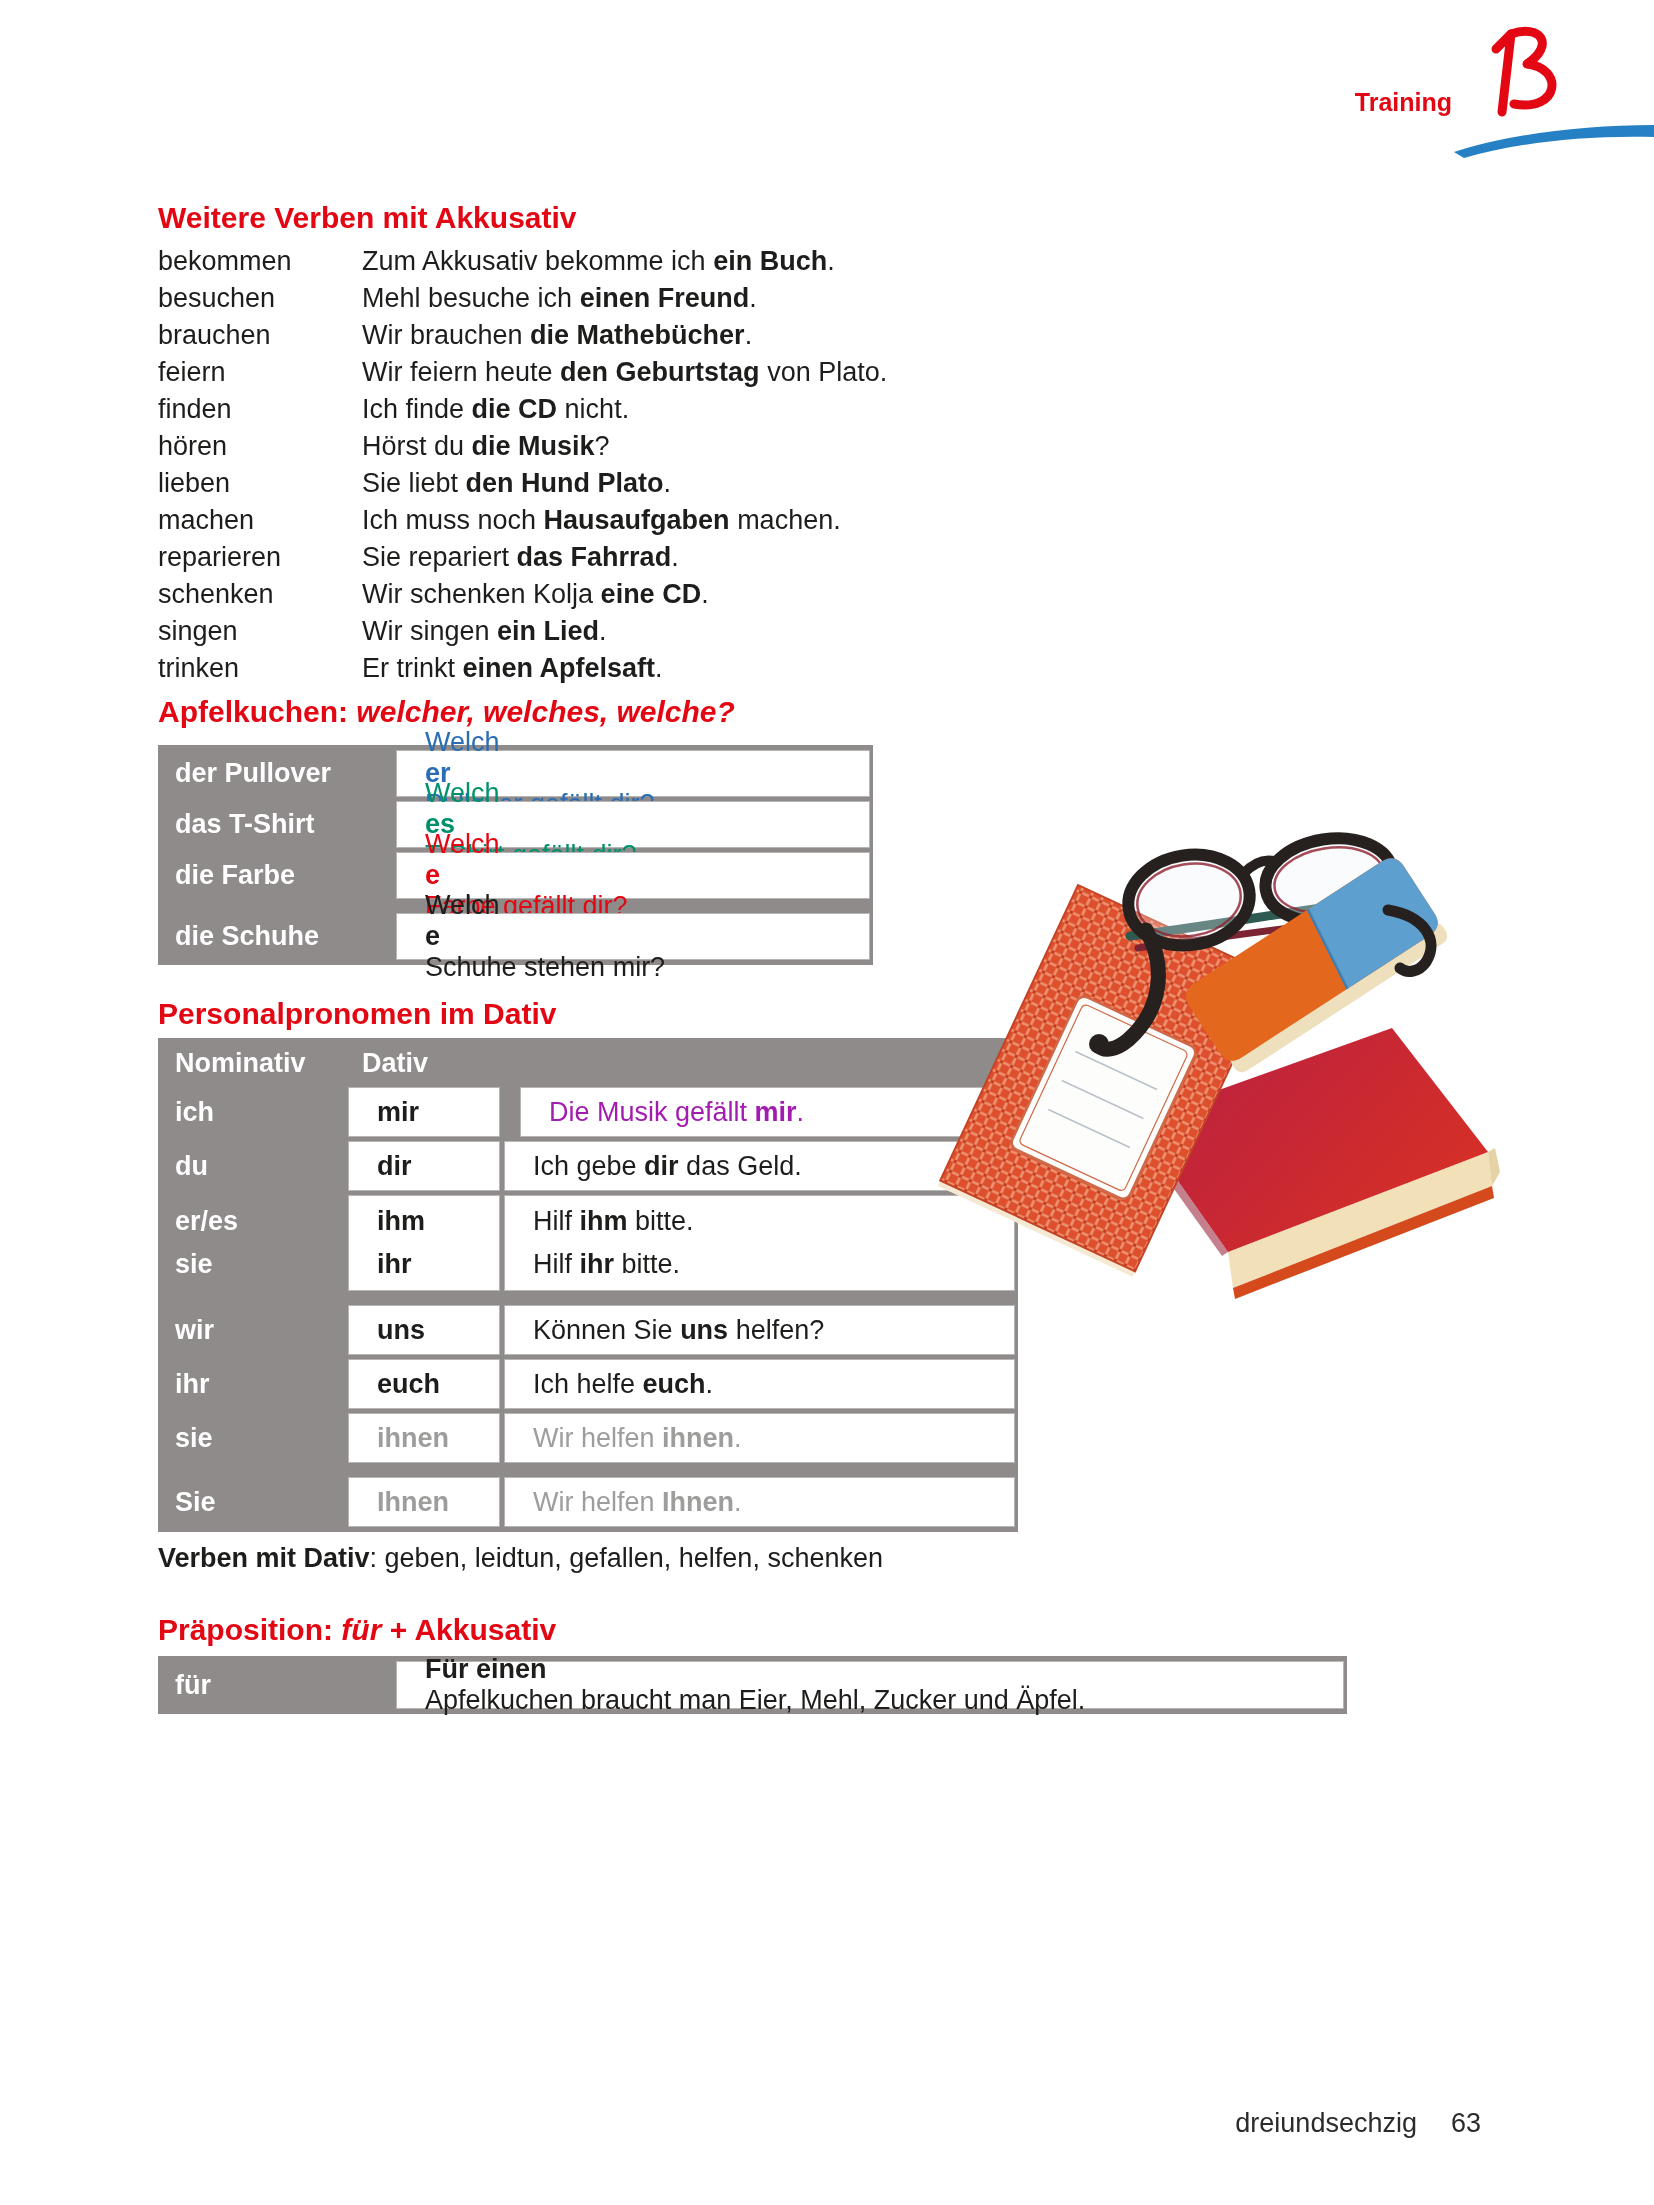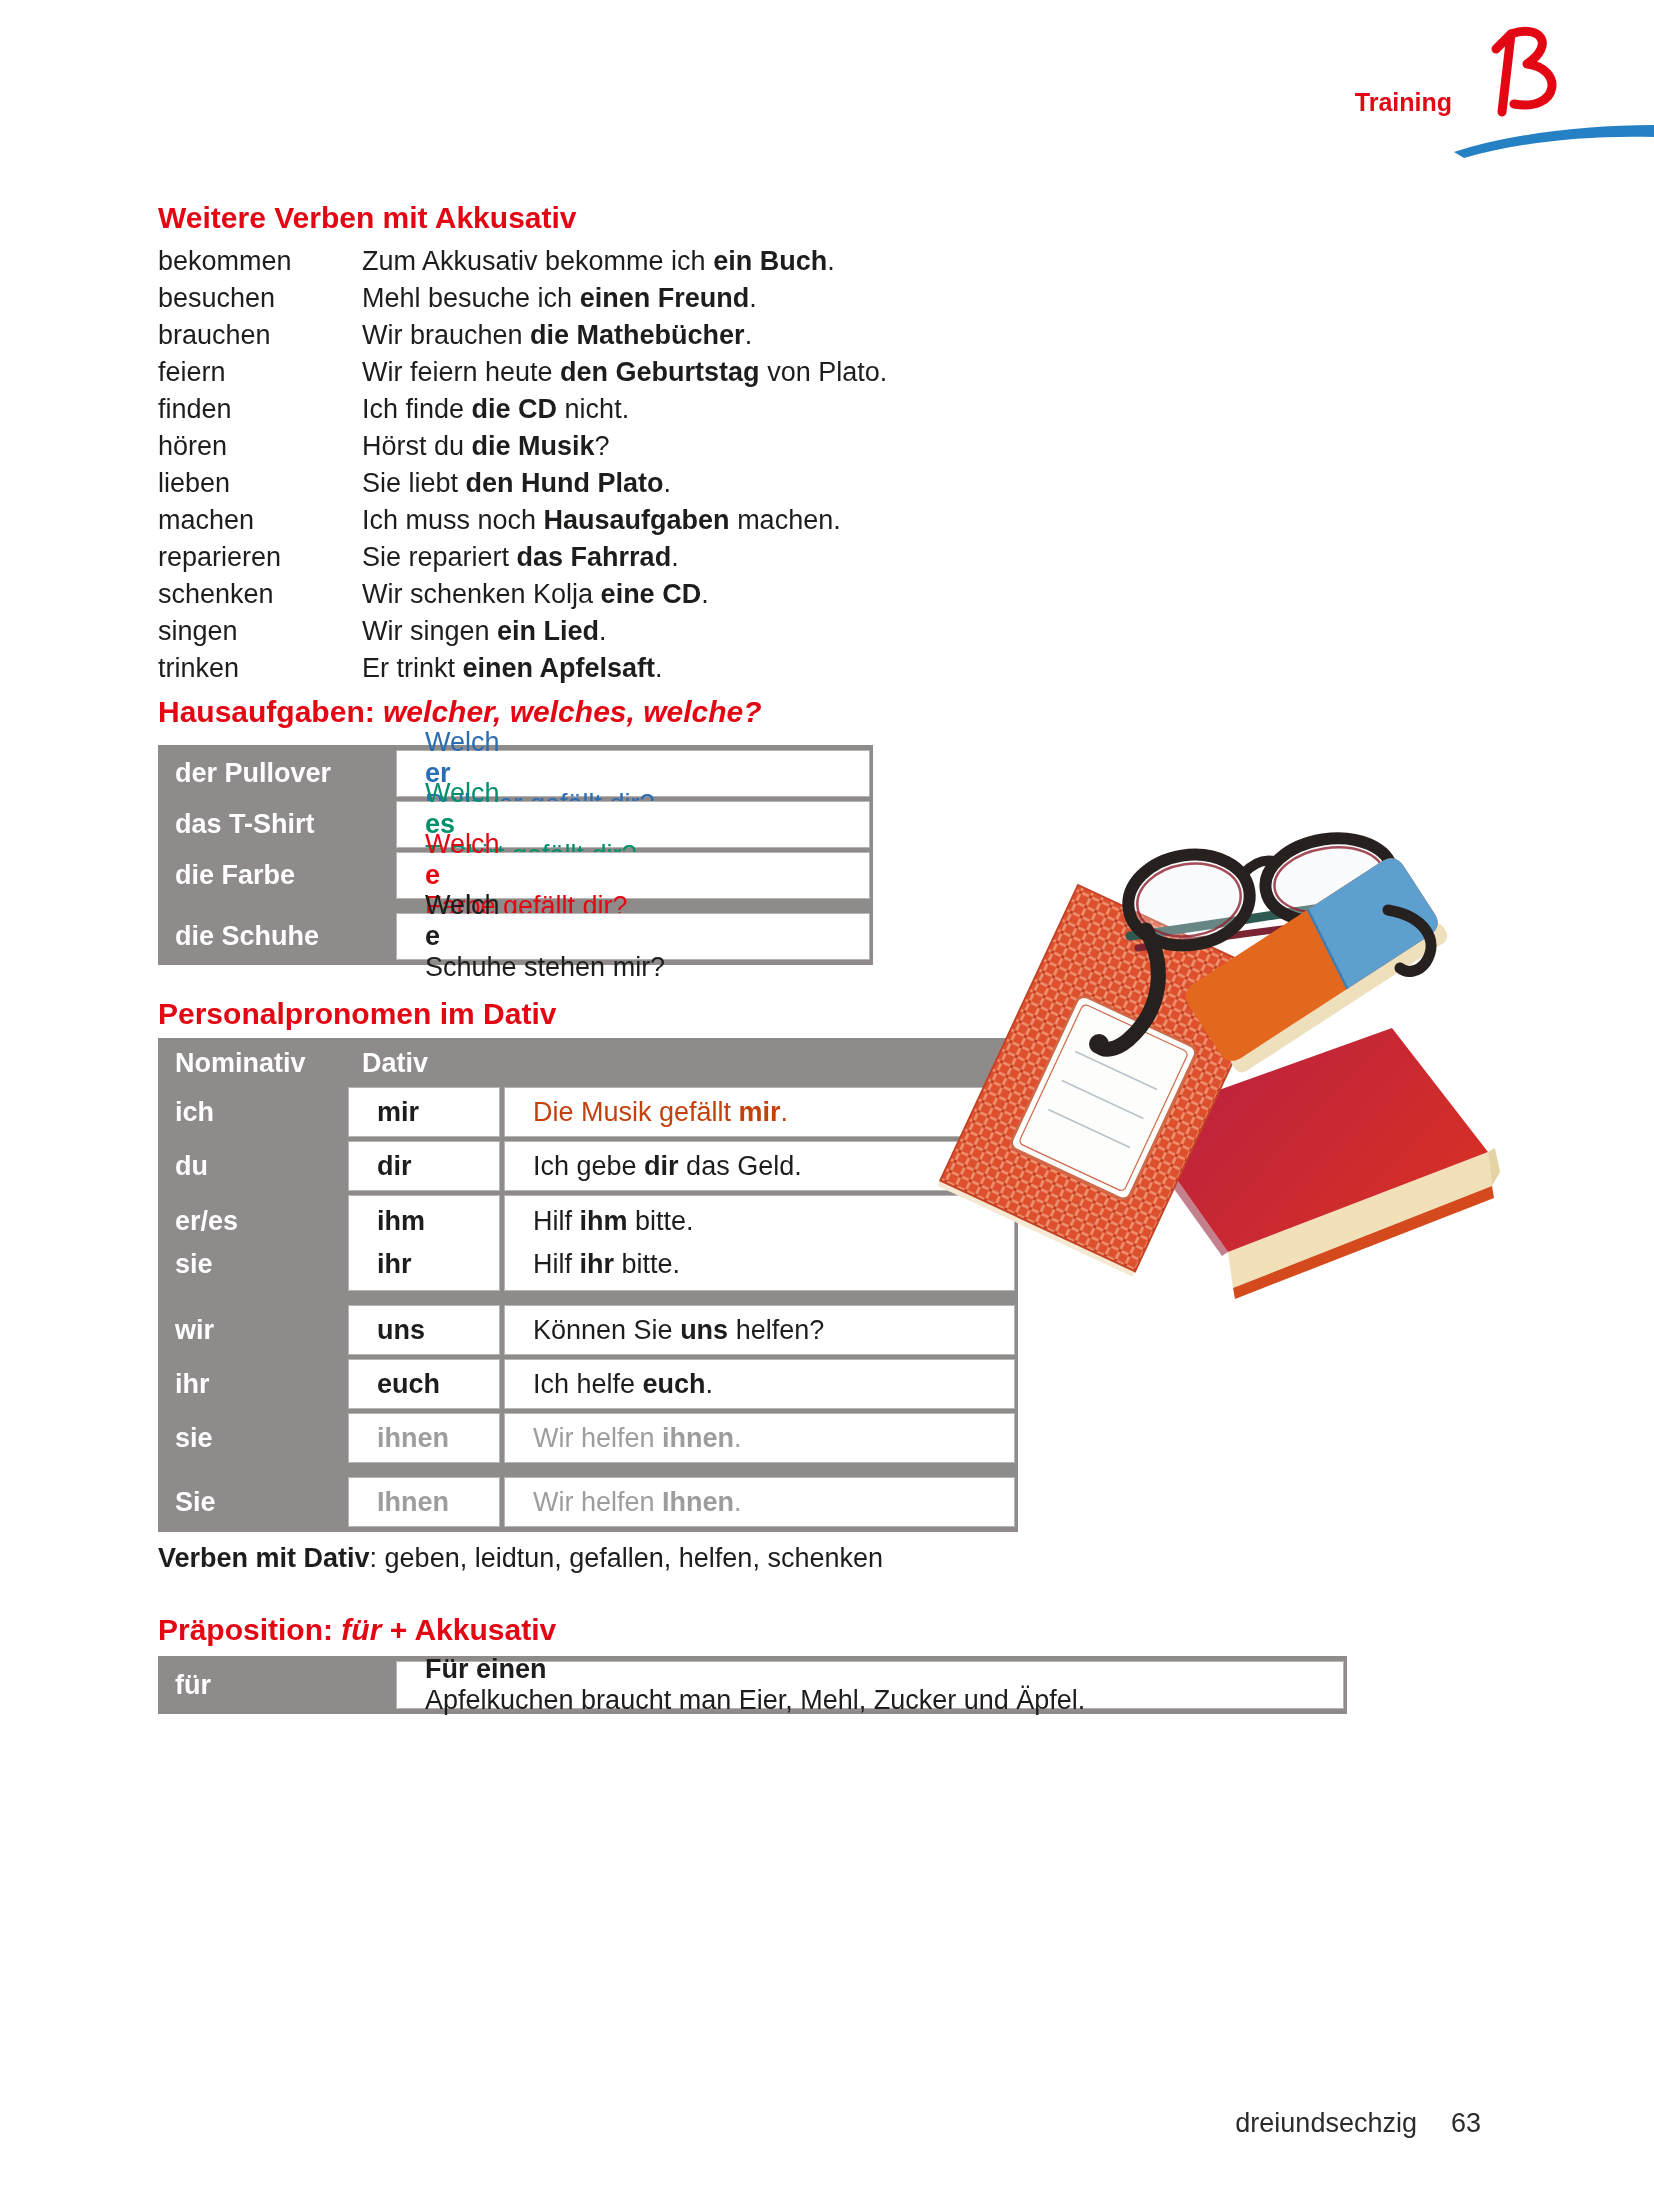--- a/index.html
+++ b/index.html
@@ -160,21 +160,21 @@
     <div class="vrow">
         <div class="verb">singen</div>
         <div class="sent"><span>Wir singen </span><span style="font-weight: bold;">ein Lied</span><span>.</span></div>
       </div>
     <div class="vrow">
         <div class="verb">trinken</div>
         <div class="sent"><span>Er trinkt </span><span style="font-weight: bold;">einen Apfelsaft</span><span>.</span></div>
       </div>
   </div>
 
-  <div class="h-red" style="top:694px"><span>Hausaufgaben: </span><span class="it">welcher, welches, welche?</span></div>
+  <div class="h-red" style="top:694px"><span>Apfelkuchen: </span><span class="it">welcher, welches, welche?</span></div>
   <div class="gtable t1">
     <div class="trow">
       <div class="tlabel">der Pullover</div>
       <div class="tcell" style="color: rgb(42, 109, 180);">
           <span>Welch</span>
           <span style="font-weight: bold;">er</span>
           <span> Pullover gefällt dir?</span>
         </div>
     </div>
     <div class="trow">
@@ -209,21 +209,21 @@
       <span class="c1">Nominativ</span>
       <span class="c2">Dativ</span>
     </div>
     <div class="trow">
       <div class="tlabel">
           <div>ich</div>
         </div>
       <div class="tcell cell-dativ" style="color: rgb(29, 29, 27);">
           <div>mir</div>
         </div>
-      <div class="tcell cell-example" style="color: #c2410c;">
+      <div class="tcell cell-example" style="color: #a21caf; margin-left: 16px;">
           <div><span>Die Musik gefällt </span><span style="font-weight: bold;">mir</span><span>.</span></div>
         </div>
     </div>
     <div class="trow">
       <div class="tlabel">
           <div>du</div>
         </div>
       <div class="tcell cell-dativ" style="color: rgb(29, 29, 27);">
           <div>dir</div>
         </div>

